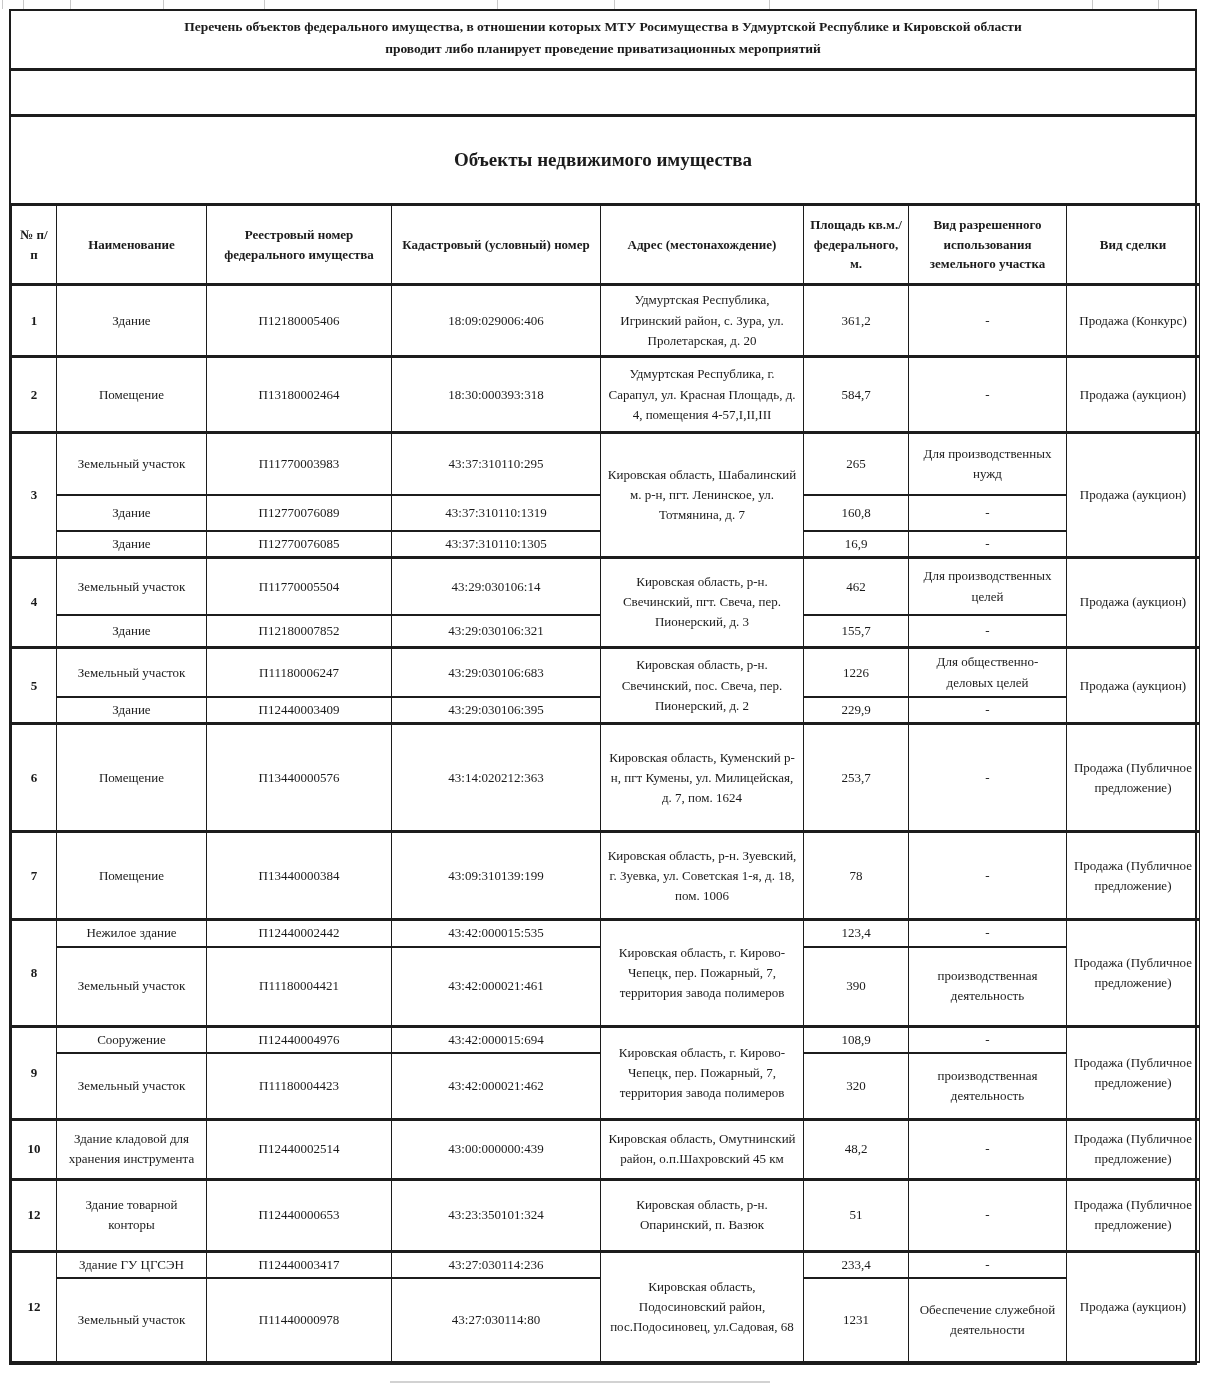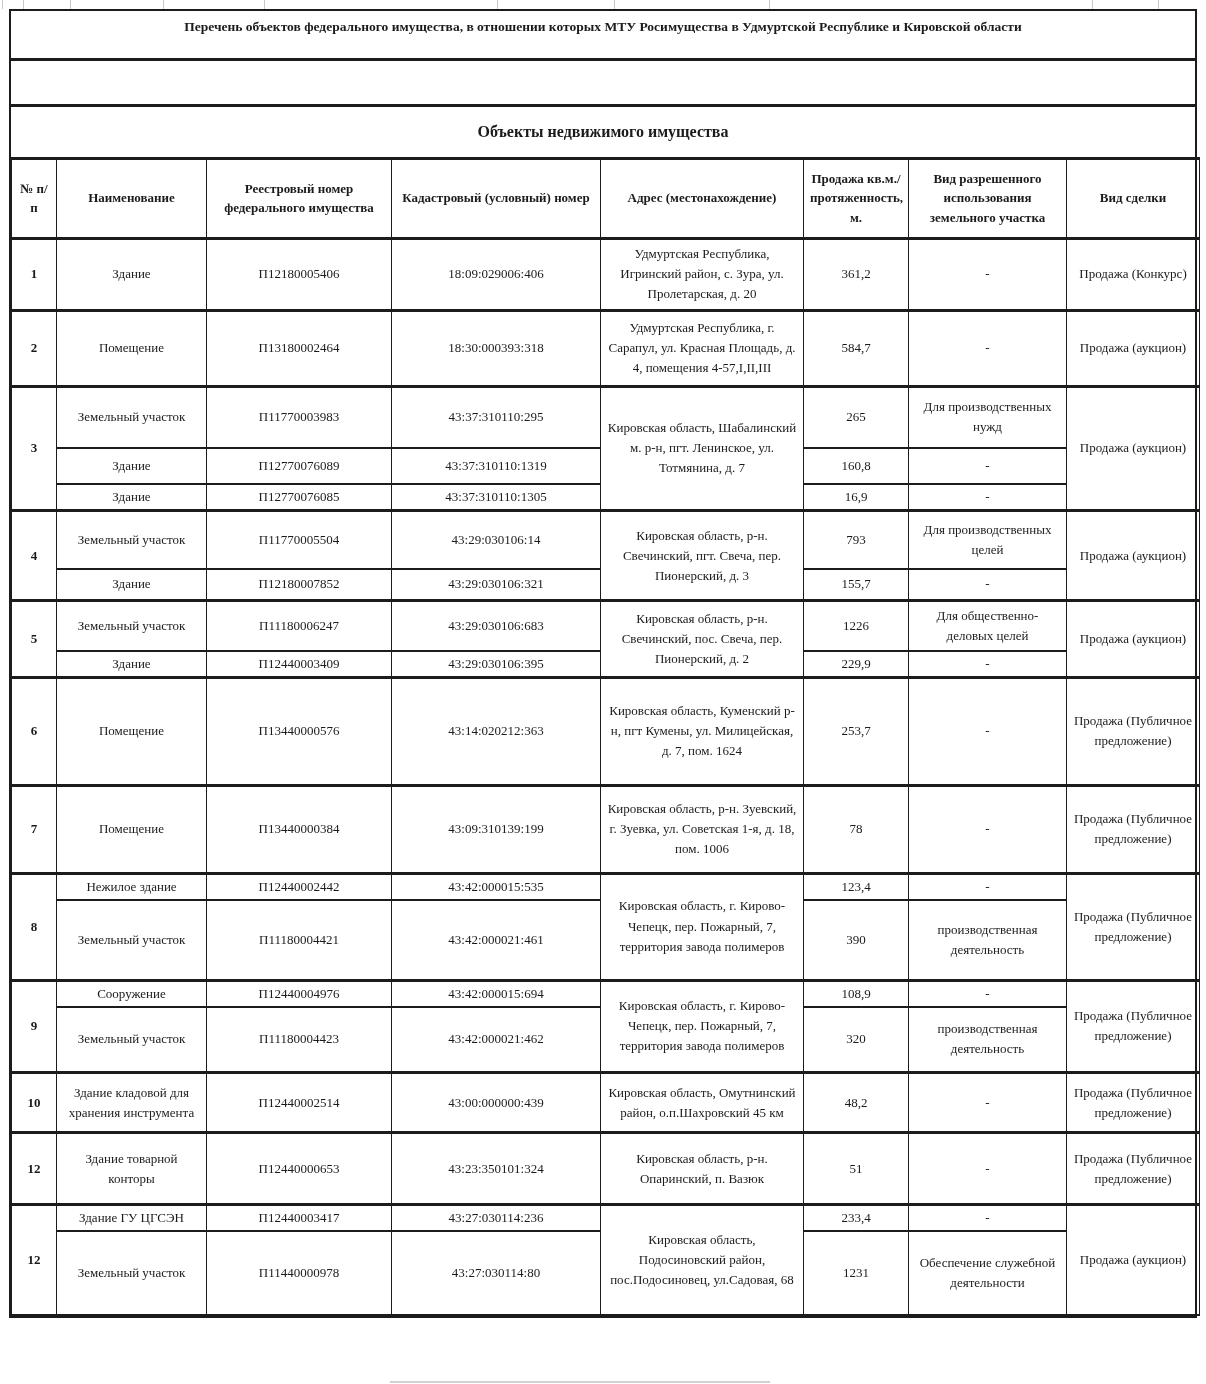--- a/index.html
+++ b/index.html
@@ -16,32 +16,32 @@
   .top-strip { position: absolute; top: 0; left: 0; width: 1206px; height: 9px; }
   .top-strip .tick { position: absolute; top: 0; width: 1px; height: 9px; background: #c9c9c9; }
   .bottom-strip { position: absolute; left: 390px; top: 1381px; width: 380px; height: 2px; background: #d2d2d2; }
 
   .sheet {
     position: absolute; left: 9px; top: 9px; width: 1188px;
     border: 2px solid #1c1c1c;
     background: #fff;
   }
   .title-block {
-    padding: 5px 56px 20px;
+    padding: 5px 56px 9px;
     text-align: center;
     font-weight: bold;
     font-size: 13.5px;
     line-height: 1.6;
     border-bottom: 3px solid #1c1c1c;
   }
   .empty-block { height: 46px; border-bottom: 3px solid #1c1c1c; }
   .section-block {
-    height: 50px;
+    height: 86px;
     display: flex; align-items: center; justify-content: center;
-    font-weight: bold; font-size: 16px;
+    font-weight: bold; font-size: 19px;
   }
 
   table.registry {
     width: 100%;
     border-collapse: collapse;
     table-layout: fixed;
   }
   table.registry th, table.registry td {
     border: 1px solid #1c1c1c;
     border-top-width: 2px;
@@ -79,20 +79,21 @@
       <div class="tick" style="left: 769px;"></div>
       <div class="tick" style="left: 1092px;"></div>
       <div class="tick" style="left: 1158px;"></div>
     </div>
   <div class="bottom-strip"></div>
 
   <div class="sheet">
 
     <div class="title-block">
       <div>Перечень объектов федерального имущества, в отношении которых МТУ Росимущества в Удмуртской Республике и Кировской области</div>
+      <div>проводит либо планирует проведение приватизационных мероприятий</div>
     </div>
 
     <div class="empty-block"></div>
 
     <div class="section-block">Объекты недвижимого имущества</div>
 
     <table class="registry">
       <colgroup id="cols">
           <col style="width: 45px;">
           <col style="width: 150px;">
@@ -103,21 +104,21 @@
           <col style="width: 158px;">
           <col style="width: 133px;">
         </colgroup>
       <thead>
         <tr id="head-row">
             <th>№ п/п</th>
             <th>Наименование</th>
             <th>Реестровый номер федерального имущества</th>
             <th>Кадастровый (условный) номер</th>
             <th>Адрес (местонахождение)</th>
-            <th>Продажа кв.м./ протяженность, м.</th>
+            <th>Площадь кв.м./ федерального, м.</th>
             <th>Вид разрешенного использования земельного участка</th>
             <th>Вид сделки</th>
           </tr>
       </thead>
       <tbody id="table-body">
           <tr class="major" style="height: 72px;">
             <td class="num">1</td>
             <td>Здание</td>
             <td>П12180005406</td>
             <td>18:09:029006:406</td>
@@ -159,21 +160,21 @@
             <td>43:37:310110:1305</td>
             <td>16,9</td>
             <td>-</td>
           </tr>
           <tr class="major" style="height: 58px;">
             <td rowspan="2" class="num">4</td>
             <td>Земельный участок</td>
             <td>П11770005504</td>
             <td>43:29:030106:14</td>
             <td rowspan="2">Кировская область, р-н. Свечинский, пгт. Свеча, пер. Пионерский, д. 3</td>
-            <td>793</td>
+            <td>462</td>
             <td>Для производственных целей</td>
             <td rowspan="2">Продажа (аукцион)</td>
           </tr>
           <tr style="height: 32px;">
             <td>Здание</td>
             <td>П12180007852</td>
             <td>43:29:030106:321</td>
             <td>155,7</td>
             <td>-</td>
           </tr>

